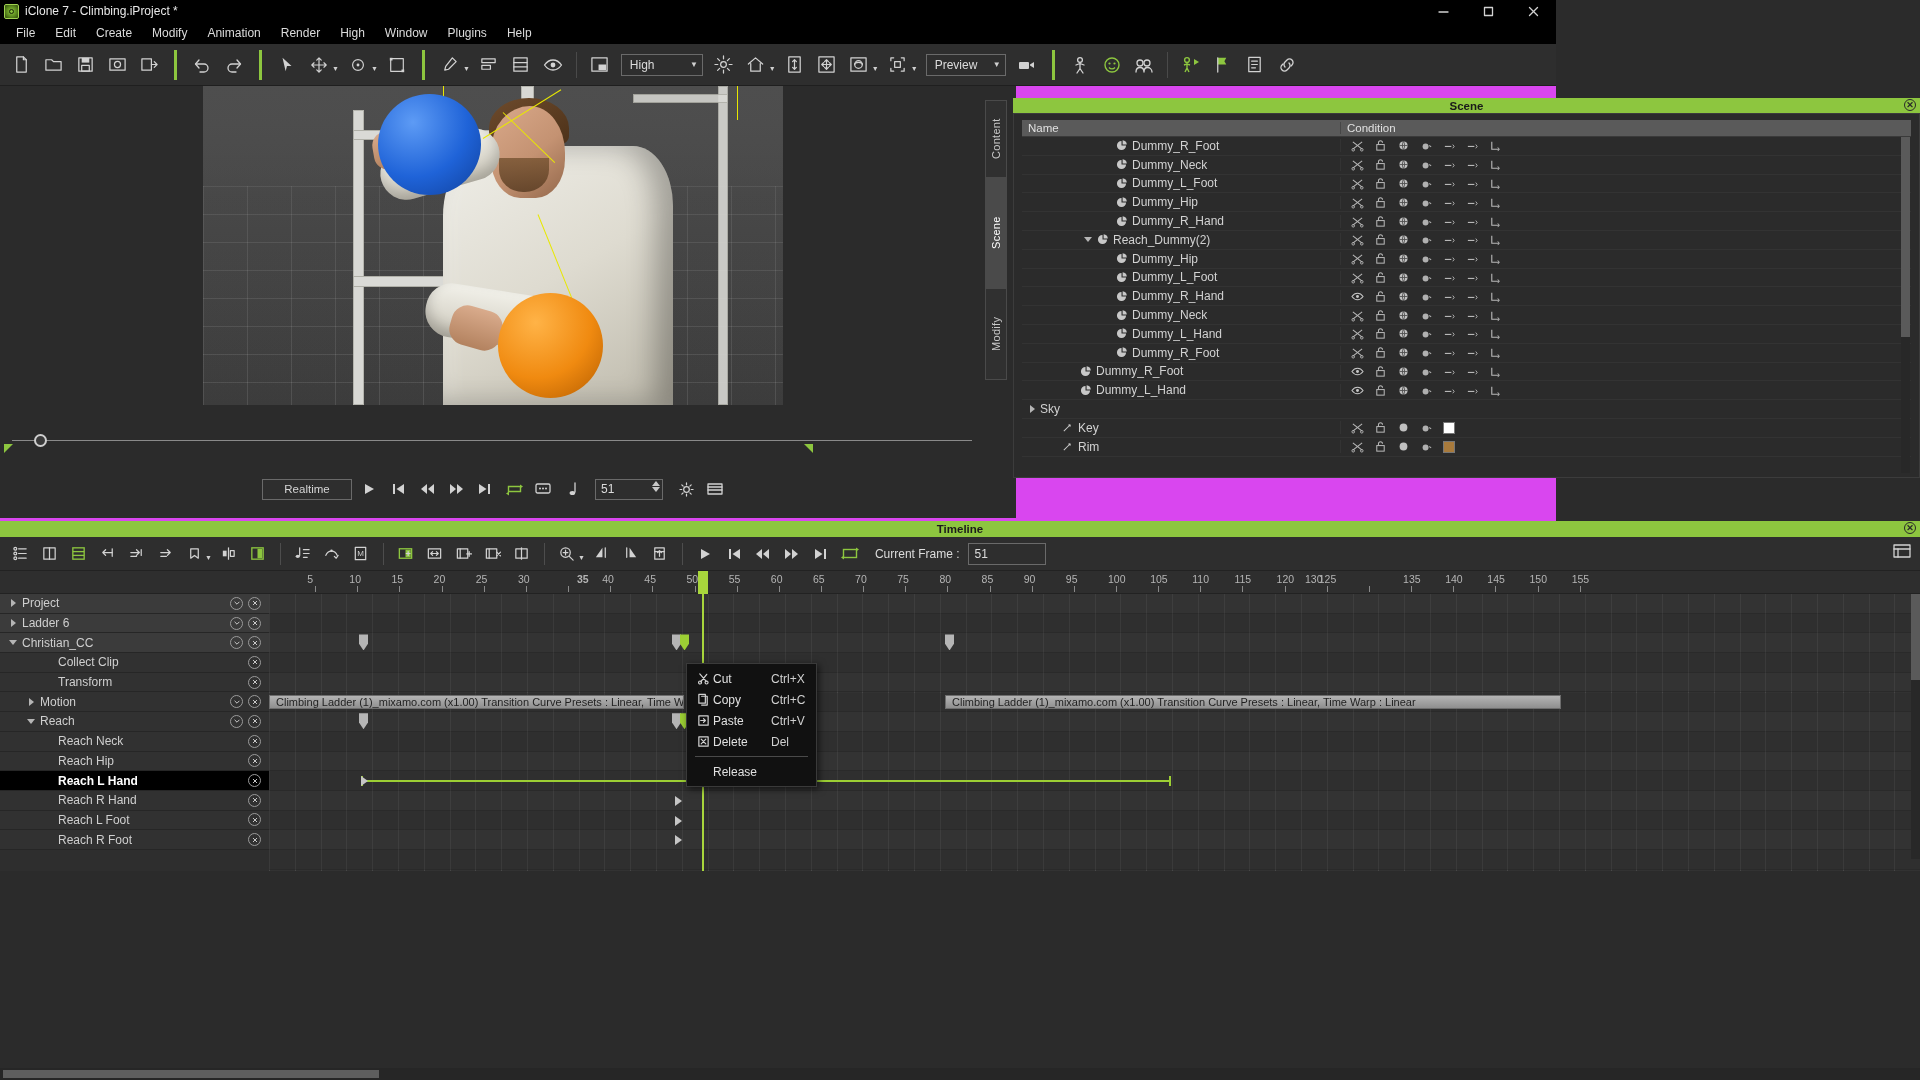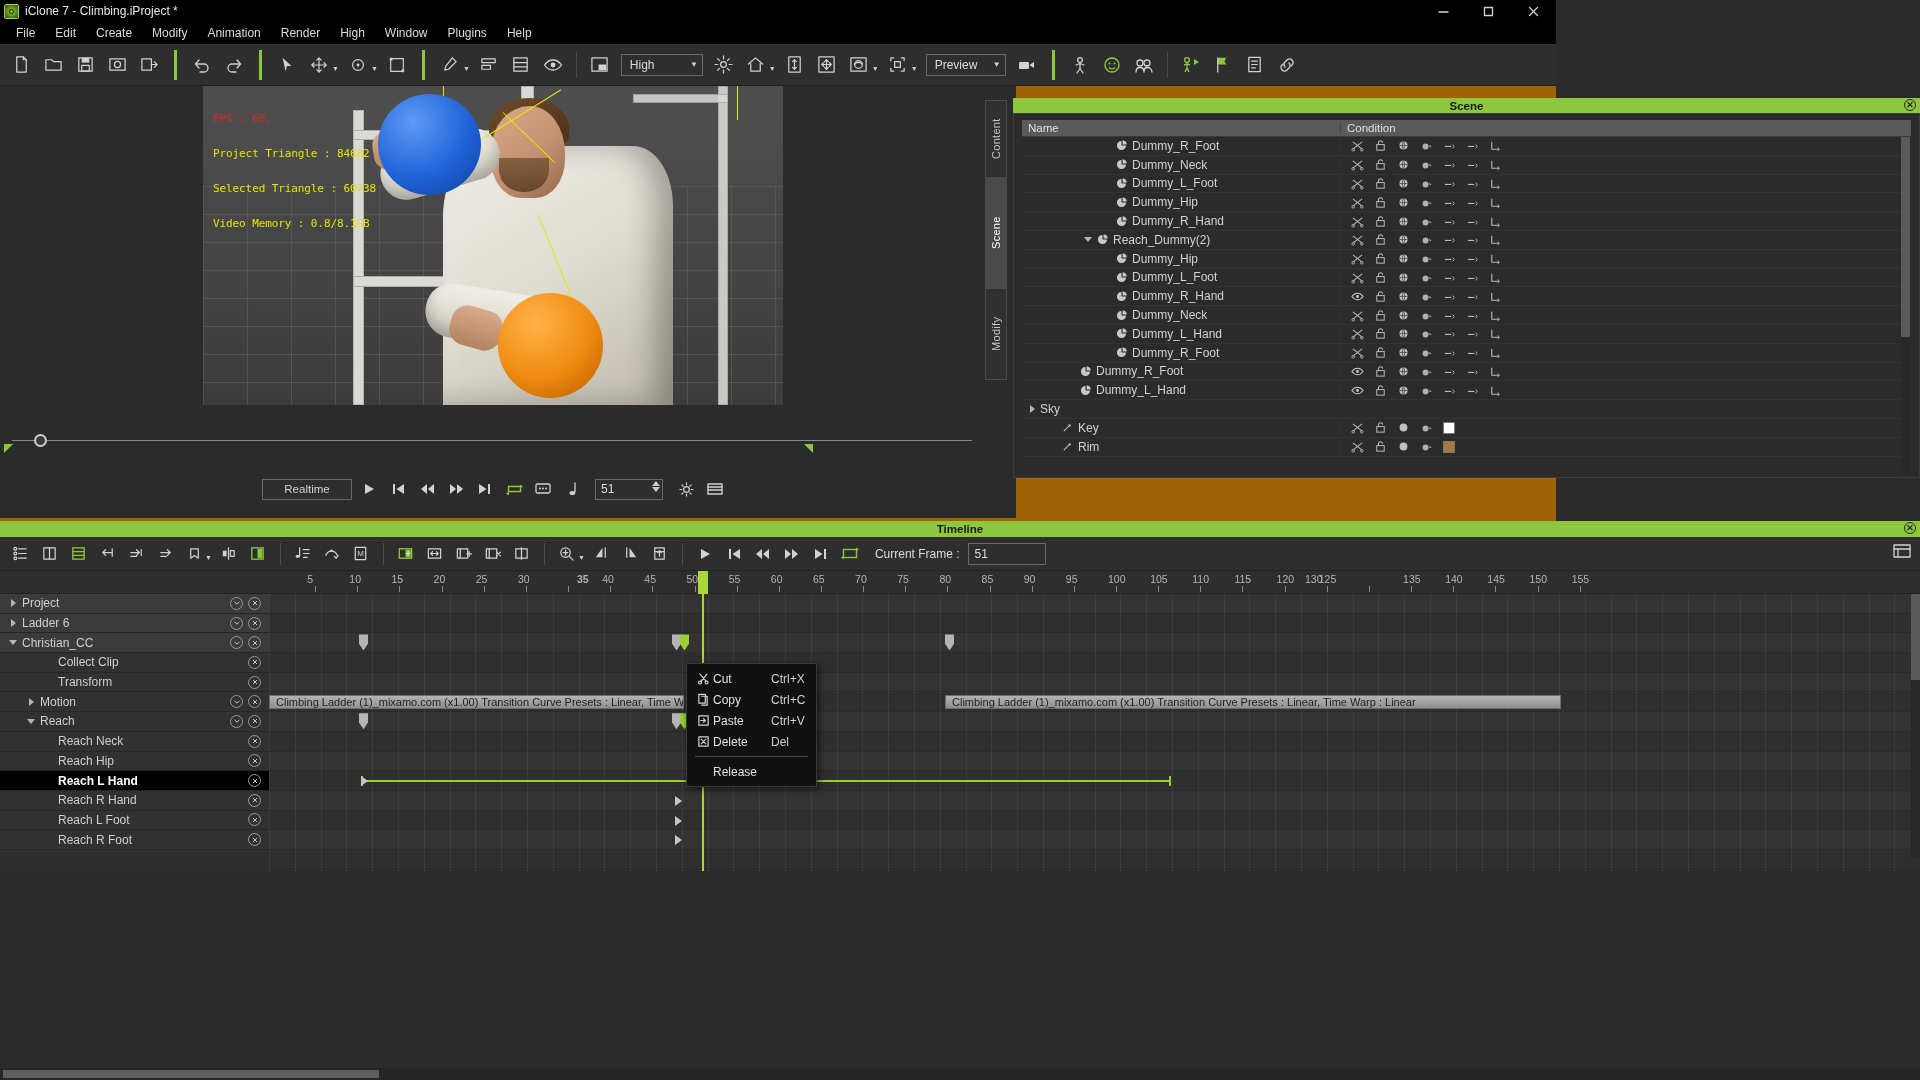--- a/index.html
+++ b/index.html
@@ -4,21 +4,21 @@
 <style>
   * { box-sizing: border-box; margin: 0; padding: 0; }
   html, body {
     width: 1920px; height: 1080px;
     background: #2b2b2b;
     font-family: "Liberation Sans", sans-serif;
     color: #d0d0d0;
     overflow: hidden;
     -webkit-font-smoothing: antialiased;
   }
-  .app { position: relative; width: 1556px; height: 1080px; background: #a16207; }
+  .app { position: relative; width: 1556px; height: 1080px; background: #d946ef; }
 
   
   .titlebar {
     height: 22px; background: #000; display: flex; align-items: center;
     padding-left: 4px; font-size: 12px; color: #e8e8e8; position: relative;
   }
   .title-icon {
     width: 15px; height: 15px; margin-right: 6px; flex: 0 0 auto;
     background: radial-gradient(circle at 50% 50%, #8dc63f 0%, #5c8a1e 55%, #2f4a0e 100%);
     border: 1px solid #9fd24f; border-radius: 2px;
@@ -612,26 +612,20 @@
 
       <div class="guide-line" style="left:240px;top:0;width:1px;height:100px;"></div>
       <div class="guide-line" style="left:280px;top:52px;width:92px;height:1px;transform:rotate(-32deg);transform-origin:left;"></div>
       <div class="guide-line" style="left:300px;top:26px;width:72px;height:1px;transform:rotate(44deg);transform-origin:left;"></div>
       <div class="guide-line" style="left:534px;top:0;width:1px;height:34px;"></div>
       <div class="guide-line" style="left:335px;top:128px;width:112px;height:1px;transform:rotate(68deg);transform-origin:left;"></div>
 
       <div class="reach-sphere-blue"></div>
       <div class="reach-sphere-orange"></div>
 
-      <div class="stats-overlay">
-        <div class="stats-fps">FPS : 60.</div>
-        <div class="stats-line">Project Triangle : 84682</div>
-        <div class="stats-line">Selected Triangle : 60738</div>
-        <div class="stats-line">Video Memory : 0.8/8.1GB</div>
-      </div>
     </div>
 
     <div class="vp-slider">
       <div class="vp-slider-track"></div>
       <div class="vp-slider-thumb"></div>
     </div>
     <div class="vp-marker-l"></div>
     <div class="vp-marker-r"></div>
 
     <div class="vp-transport">

